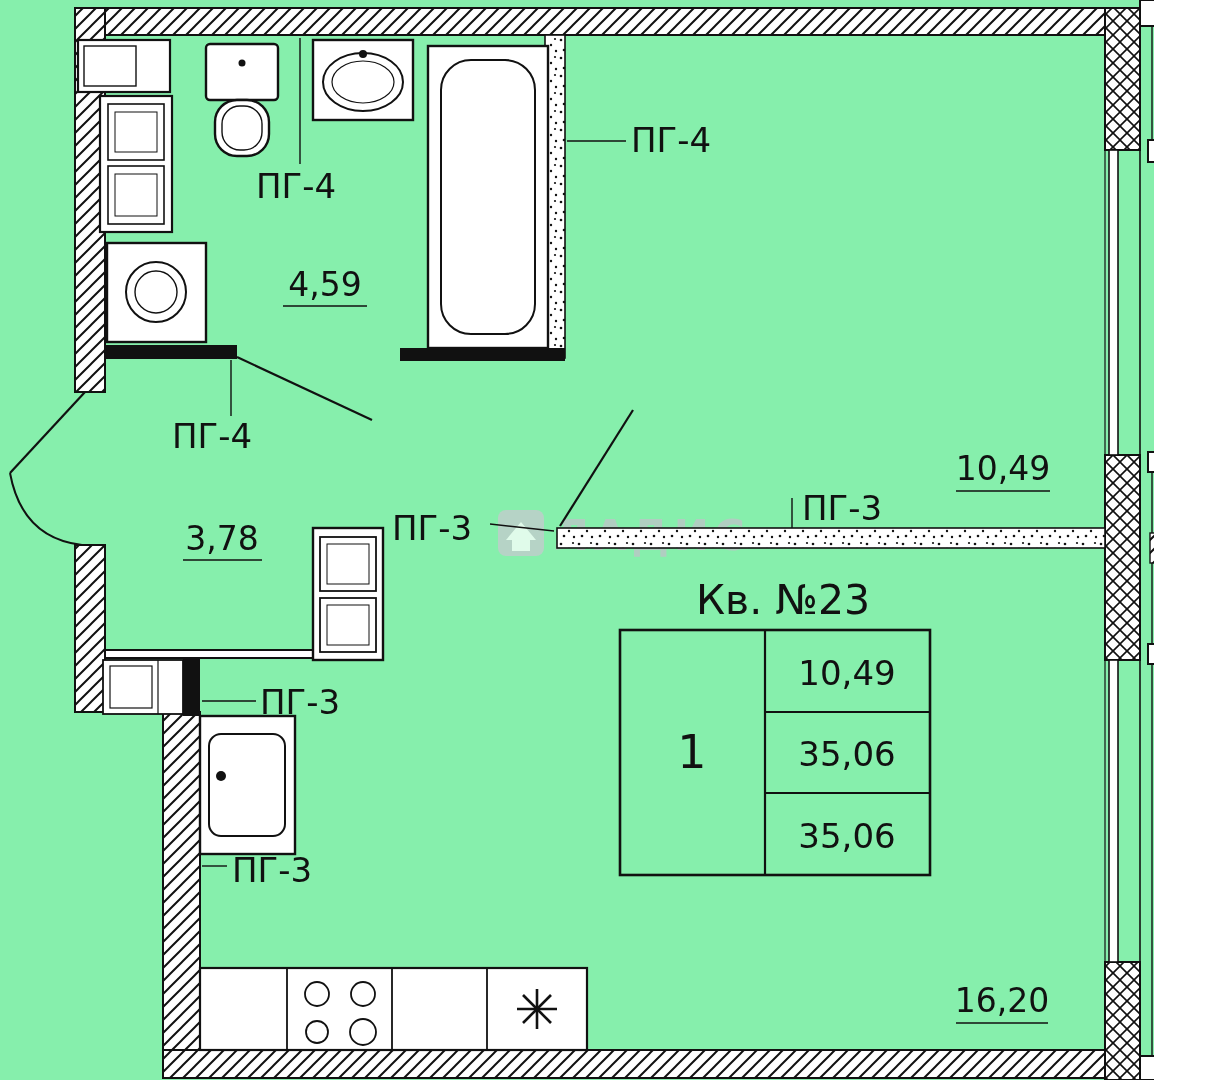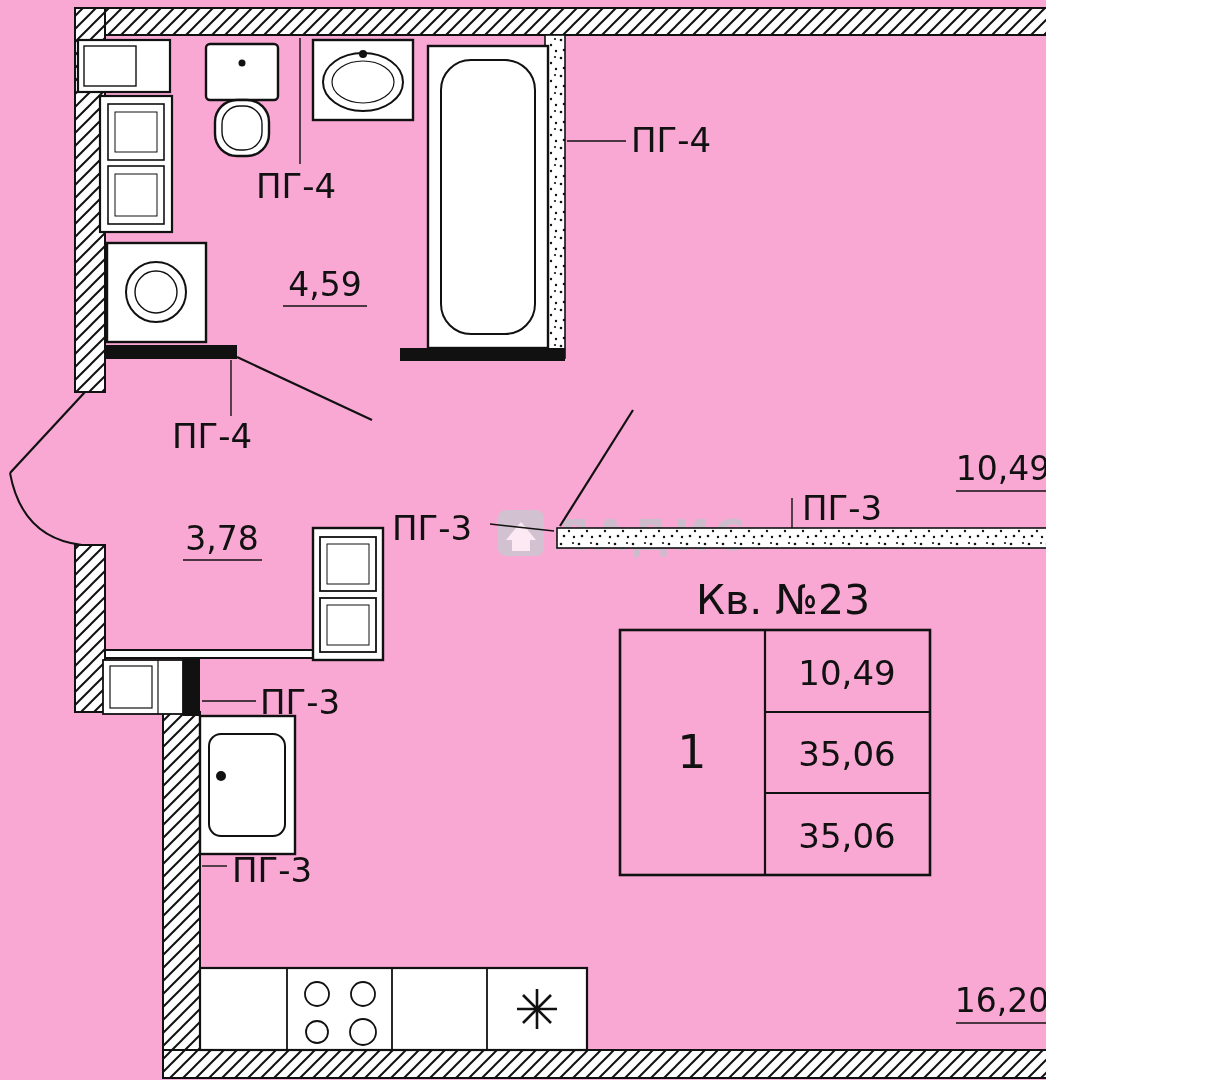--- a/index.html
+++ b/index.html
@@ -1,19 +1,19 @@
 <!DOCTYPE html>
 <html><head>
 <meta charset="utf-8">
 <style>
   html,body{margin:0;padding:0;background:#ffffff;}
   .plan-wrap{
     position:relative;
-    width:1046px;height:1080px;
-    background:#f9a8d4;
+    width:1154px;height:1080px;
+    background:#86efac;
     font-family:"DejaVu Sans",sans-serif;
     overflow:hidden;
   }
   svg{display:block;}
   svg text{
     font-family:"DejaVu Sans",sans-serif;
     fill:#111111;
   }
   .lbl{font-size:34px;}
   .dim{font-size:33px;}

